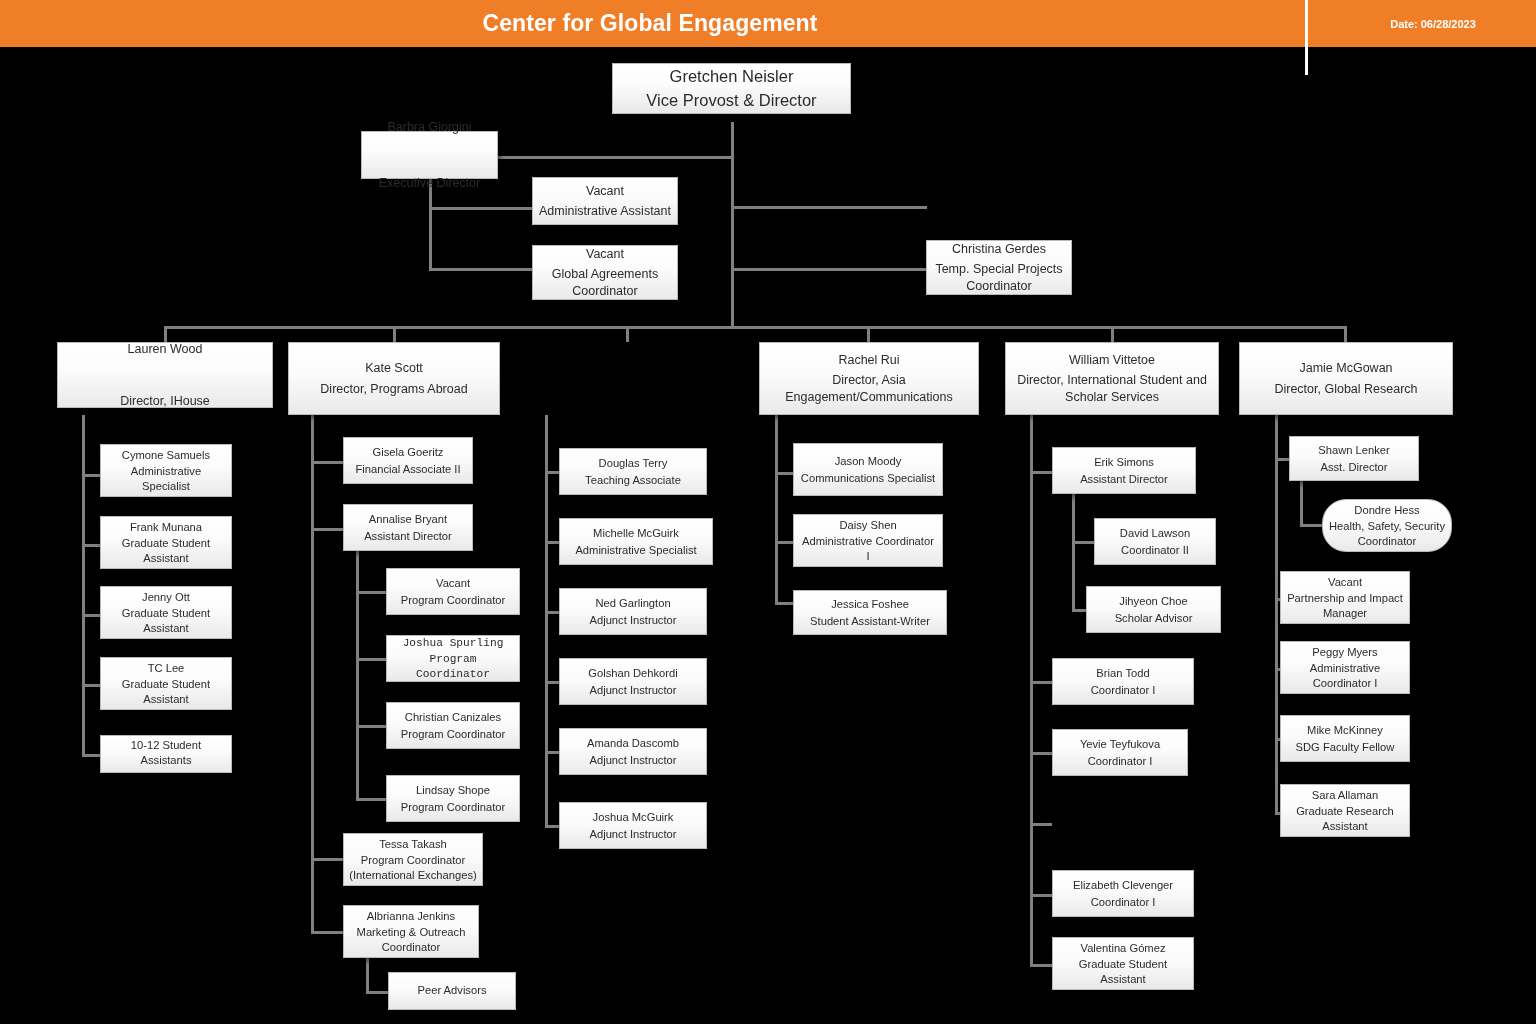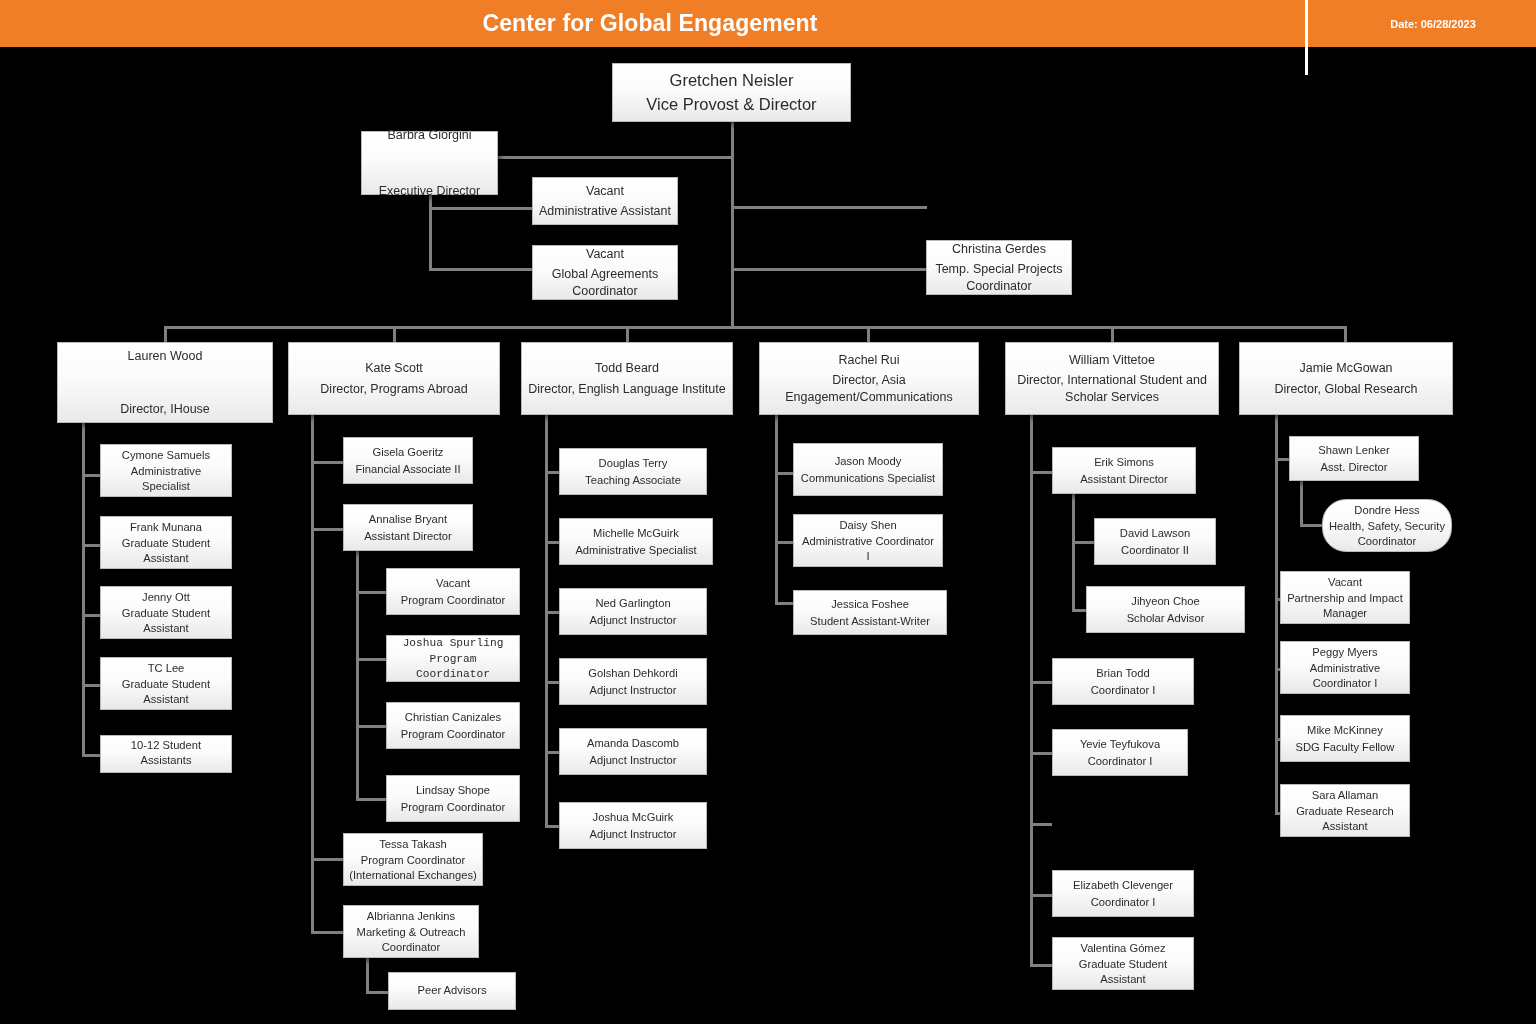--- a/index.html
+++ b/index.html
@@ -146,58 +146,54 @@
   <div class="ln lnv" style="left:1275px; top:415px; height:399px;"></div>
   <div class="ln lnh" style="left:1275px; top:458px; width:14px;"></div>
   <div class="ln lnh" style="left:1275px; top:598px; width:14px;"></div>
   <div class="ln lnh" style="left:1275px; top:668px; width:14px;"></div>
   <div class="ln lnh" style="left:1275px; top:738px; width:14px;"></div>
   <div class="ln lnh" style="left:1275px; top:812px; width:14px;"></div>
 
   <div class="ln lnv" style="left:1300px; top:478px; height:48px;"></div>
   <div class="ln lnh" style="left:1300px; top:524px; width:22px;"></div>
 
-  <div class="node t-root" style="left:612px; top:63px; width:239px; height:59px;">
+  <div class="node t-root" style="left:612px; top:63px; width:239px; height:51px;">
     <span class="nm">Gretchen Neisler</span>
     <span class="tt">Vice Provost &amp; Director</span>
   </div>
 
-  <div class="node t-exec" style="left:361px; top:131px; width:137px; height:64px;gap:36px;">
+  <div class="node t-exec" style="left:361px; top:131px; width:137px; height:48px;gap:36px;">
     <span class="nm">Barbra Giorgini</span>
     <span class="tt">Executive Director</span>
   </div>
 
   <div class="node t-exec" style="left:532px; top:177px; width:146px; height:48px;">
     <span class="nm">Vacant</span>
     <span class="tt">Administrative Assistant</span>
   </div>
 
   <div class="node t-exec" style="left:532px; top:245px; width:146px; height:55px;">
     <span class="nm">Vacant</span>
     <span class="tt">Global Agreements Coordinator</span>
   </div>
 
 
   <div class="node t-exec" style="left:926px; top:240px; width:146px; height:55px;">
     <span class="nm">Christina Gerdes</span>
     <span class="tt">Temp. Special Projects Coordinator</span>
   </div>
 
-  <div class="node t-dir" style="left:57px; top:342px; width:216px; height:81px;gap:32px;">
+  <div class="node t-dir" style="left:57px; top:342px; width:216px; height:66px;gap:32px;">
     <span class="nm">Lauren Wood</span>
     <span class="tt">Director, IHouse</span>
   </div>
   <div class="node t-dir" style="left:288px; top:342px; width:212px; height:73px;">
     <span class="nm">Kate Scott</span>
     <span class="tt">Director, Programs Abroad</span>
   </div>
-  <div class="node t-dir" style="left:521px; top:342px; width:212px; height:73px;">
-    <span class="nm">Todd Beard</span>
-    <span class="tt">Director, English Language Institute</span>
-  </div>
   <div class="node t-dir" style="left:759px; top:342px; width:220px; height:73px;">
     <span class="nm">Rachel Rui</span>
     <span class="tt">Director, Asia Engagement/Communications</span>
   </div>
   <div class="node t-dir" style="left:1005px; top:342px; width:214px; height:73px;">
     <span class="nm">William Vittetoe</span>
     <span class="tt">Director, International Student and Scholar Services</span>
   </div>
   <div class="node t-dir" style="left:1239px; top:342px; width:214px; height:73px;">
     <span class="nm">Jamie McGowan</span>
@@ -299,21 +295,21 @@
   </div>
 
   <div class="node t-leaf" style="left:1052px; top:447px; width:144px; height:47px;">
     <span class="nm">Erik Simons</span>
     <span class="tt">Assistant Director</span>
   </div>
   <div class="node t-leaf" style="left:1094px; top:518px; width:122px; height:47px;">
     <span class="nm">David Lawson</span>
     <span class="tt">Coordinator II</span>
   </div>
-  <div class="node t-leaf" style="left:1086px; top:586px; width:159px; height:47px;">
+  <div class="node t-leaf" style="left:1086px; top:586px; width:135px; height:47px;">
     <span class="nm">Jihyeon Choe</span>
     <span class="tt">Scholar Advisor</span>
   </div>
   <div class="node t-leaf" style="left:1052px; top:658px; width:142px; height:47px;">
     <span class="nm">Brian Todd</span>
     <span class="tt">Coordinator I</span>
   </div>
   <div class="node t-leaf" style="left:1052px; top:729px; width:136px; height:47px;">
     <span class="nm">Yevie Teyfukova</span>
     <span class="tt">Coordinator I</span>

